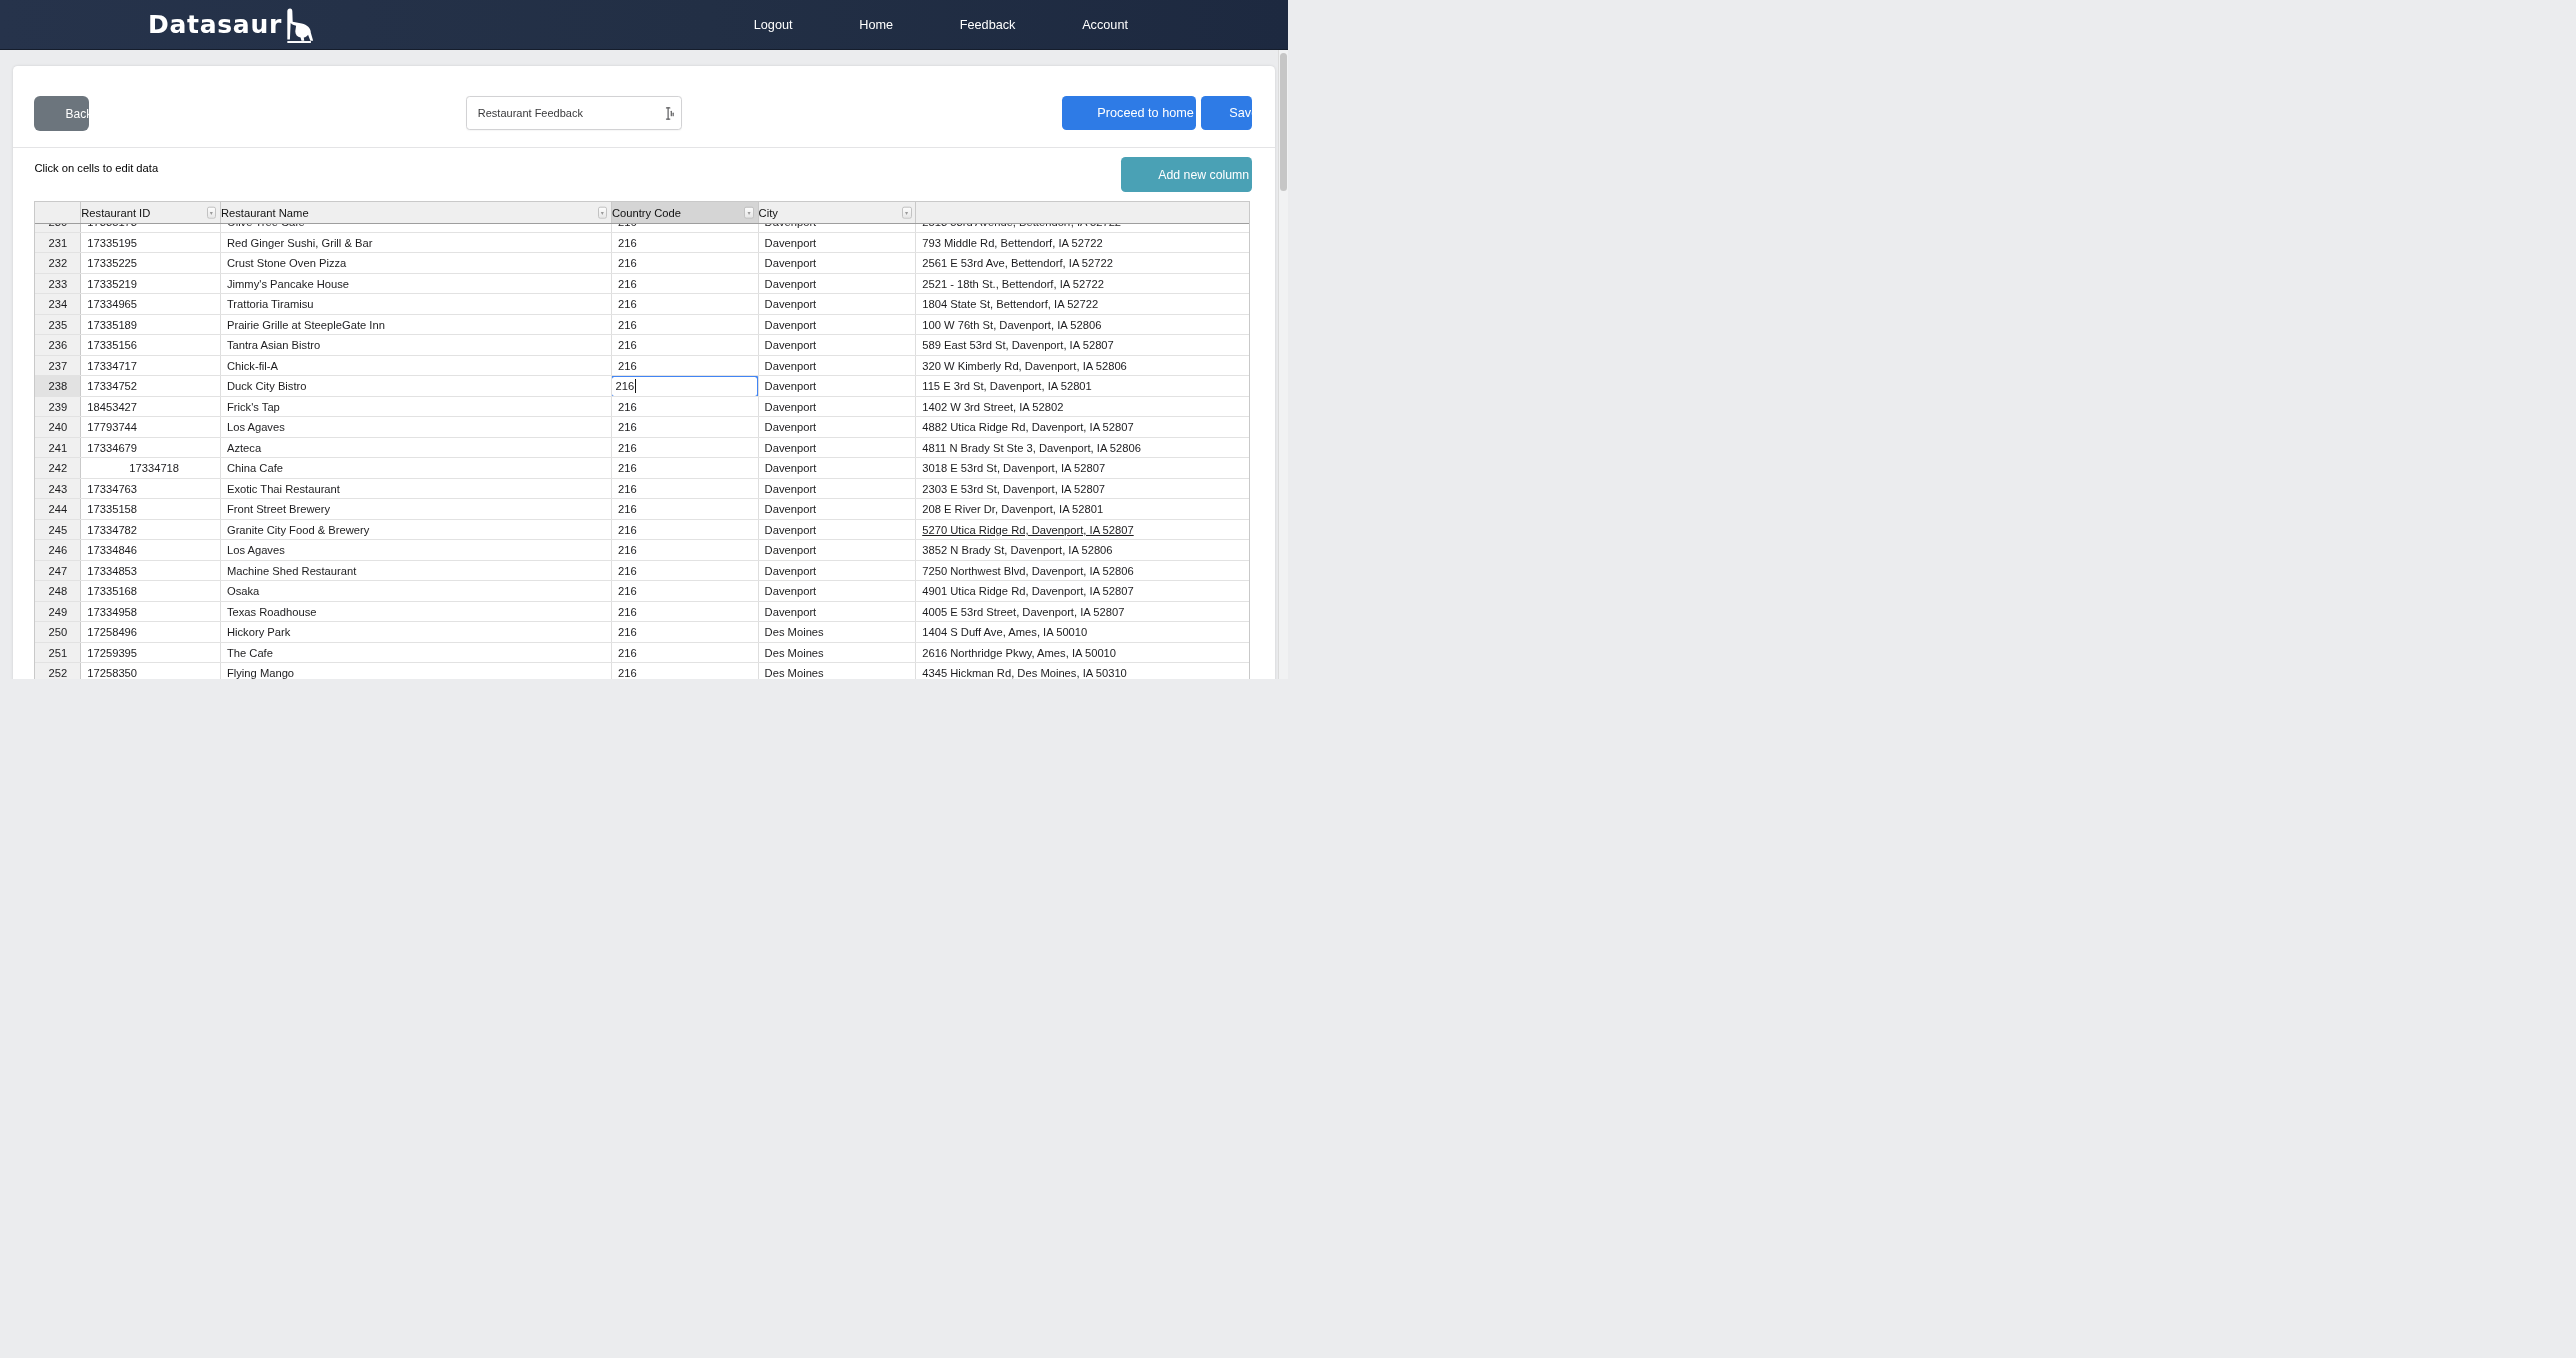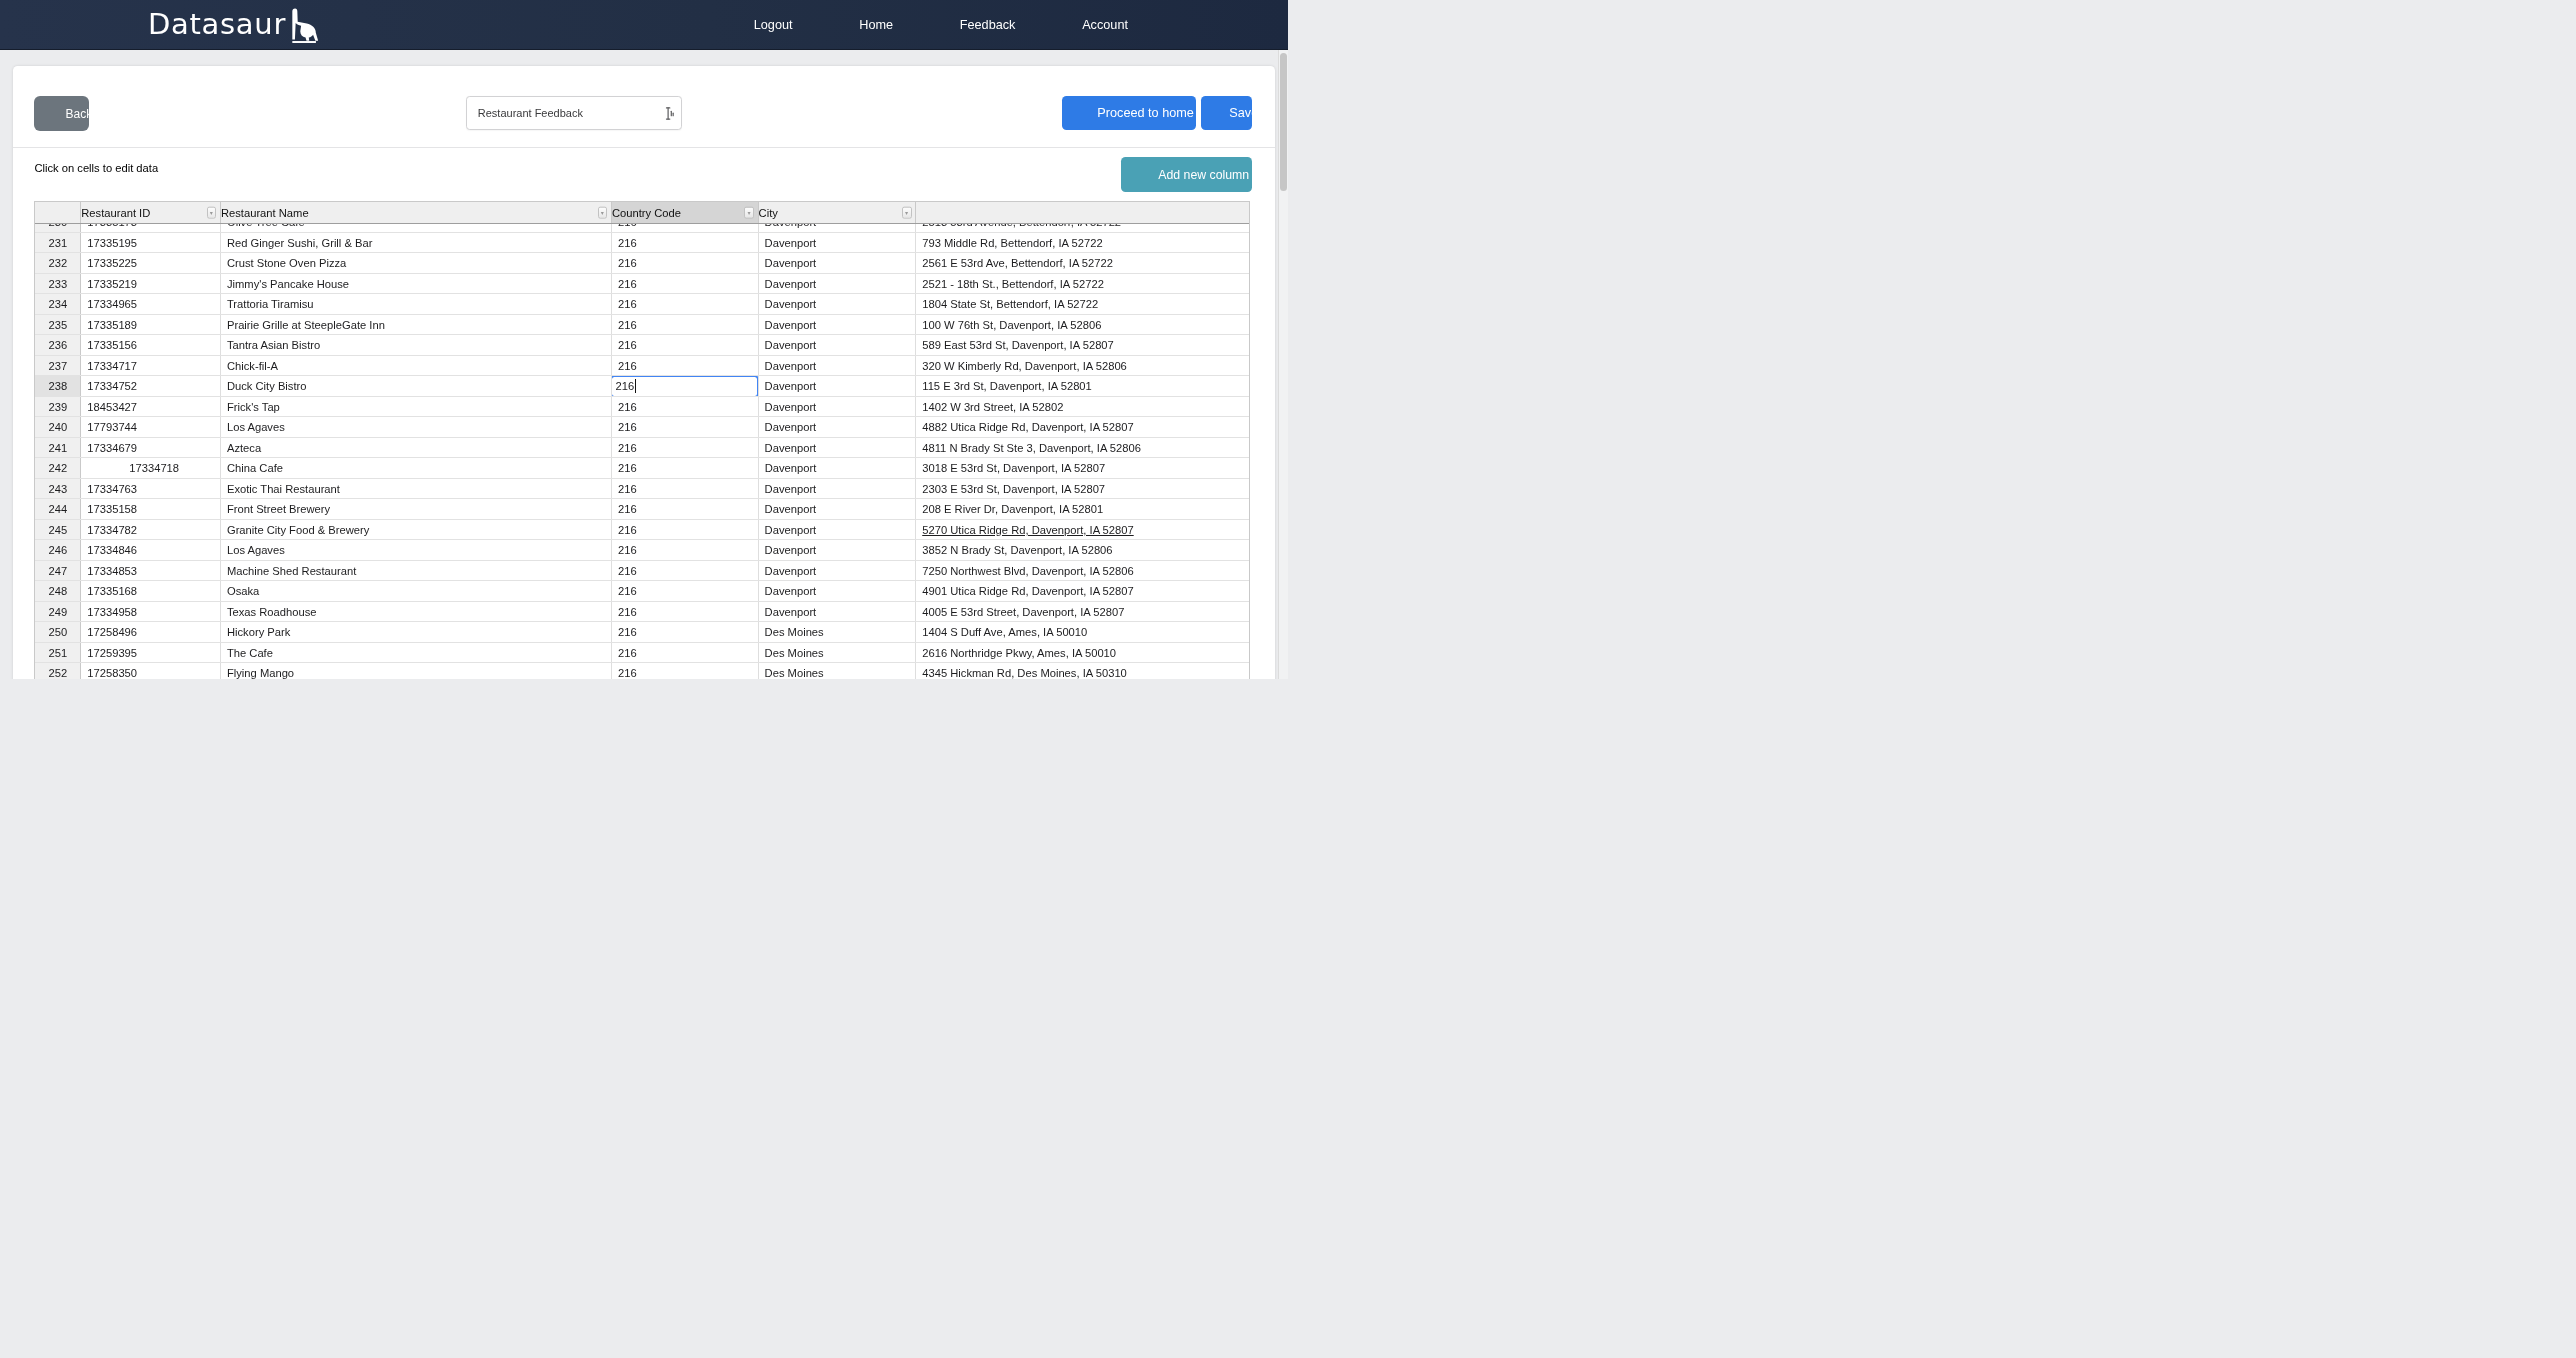--- a/index.html
+++ b/index.html
@@ -5,21 +5,21 @@
   * { margin:0; padding:0; box-sizing:border-box; }
   html,body { width:1288px; height:679px; overflow:hidden; }
   body { position:relative; background:#ebecee; font-family:"Liberation Sans", sans-serif; color:#1d1d1f; }
 
   
   .navbar { position:absolute; top:0; left:0; right:0; height:50px;
     background:linear-gradient(90deg,#26334b 0%, #222f45 55%, #1d2940 100%);
     border-bottom:1.5px solid #151d2c; z-index:10; }
   .nav-inner { width:992px; margin:0 auto; height:100%; display:flex; align-items:center; }
   .brand { display:flex; align-items:flex-end; color:#fff; cursor:default; }
-  .brand-text { font-family:"DejaVu Sans", sans-serif; font-size:29px; font-weight:400; letter-spacing:0.7px; line-height:45px; }
+  .brand-text { font-family:"DejaVu Sans", sans-serif; font-size:25px; font-weight:700; letter-spacing:0.7px; line-height:45px; }
   .brand svg { width:34px; height:37px; margin-left:1.5px; margin-bottom:3px; }
   .nav-links { margin-left:auto; display:flex; gap:18.7px; padding-right:12px; }
   .nav-links a { color:#fff; font-size:12.7px; text-decoration:none; cursor:pointer;padding-left:48px; }
 
   
   .card { position:absolute; left:13.4px; right:13.4px; top:66px; bottom:-22.4px;
     background:#fff; border-radius:4.5px 4.5px 0 0; box-shadow:0 0.7px 3px rgba(0,0,0,.12); }
 
   .btn { border:none; cursor:pointer; font-family:inherit; display:inline-flex; align-items:center; justify-content:center;padding-left:34px; }
   .btn-back { position:absolute; left:21px; top:30px; width:55px; height:35px;

